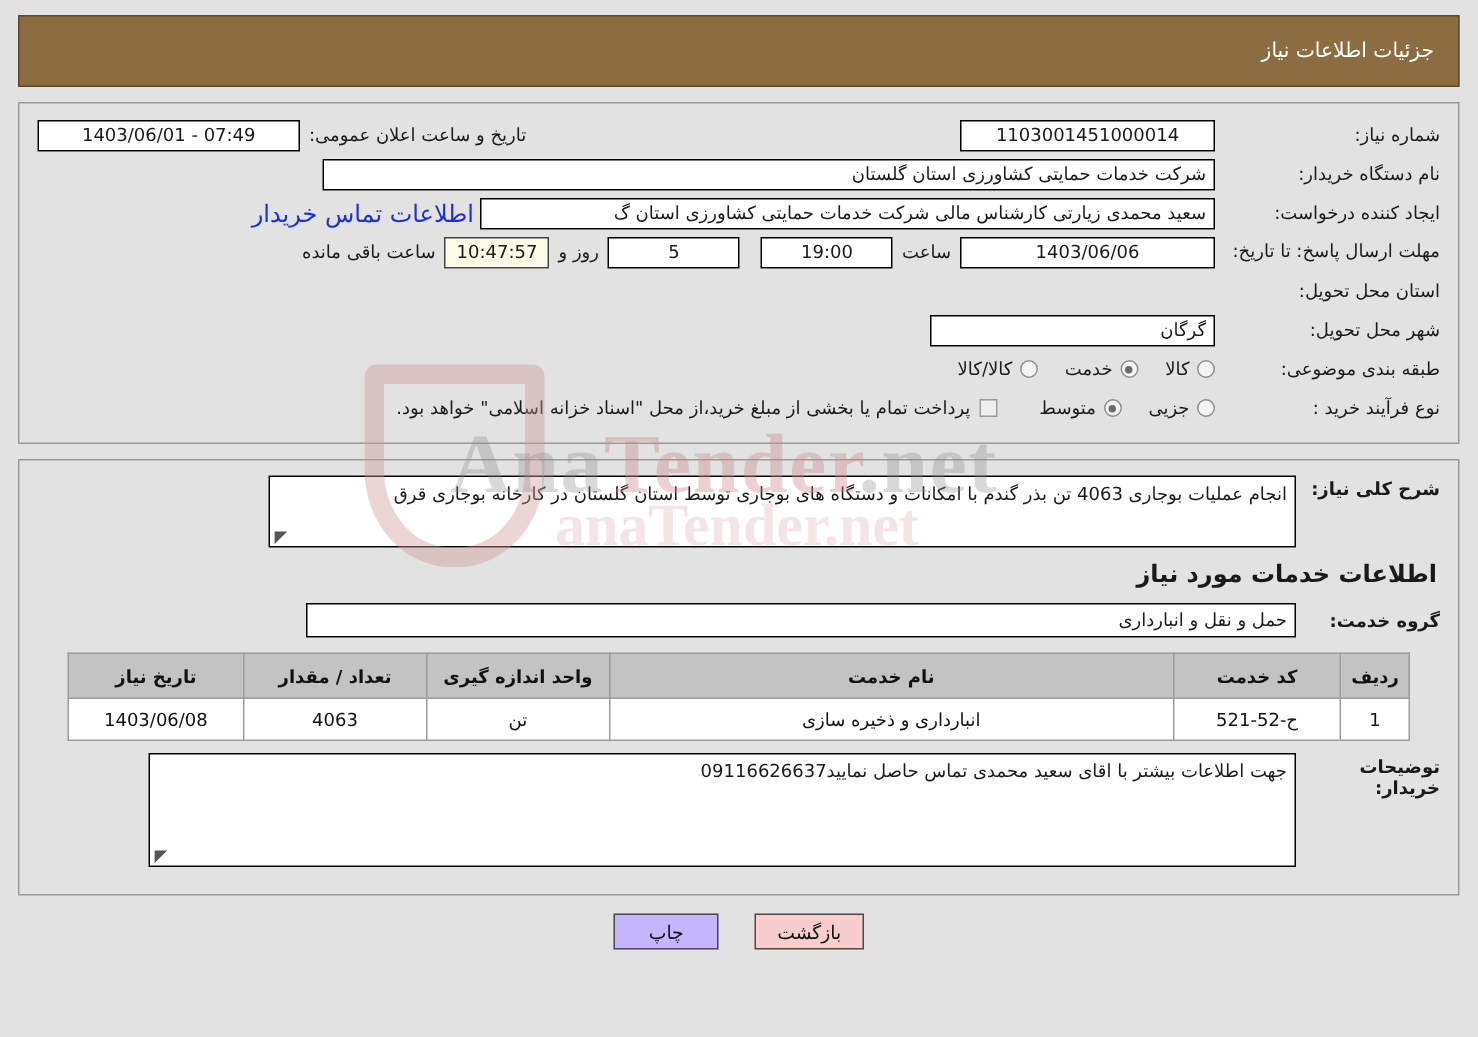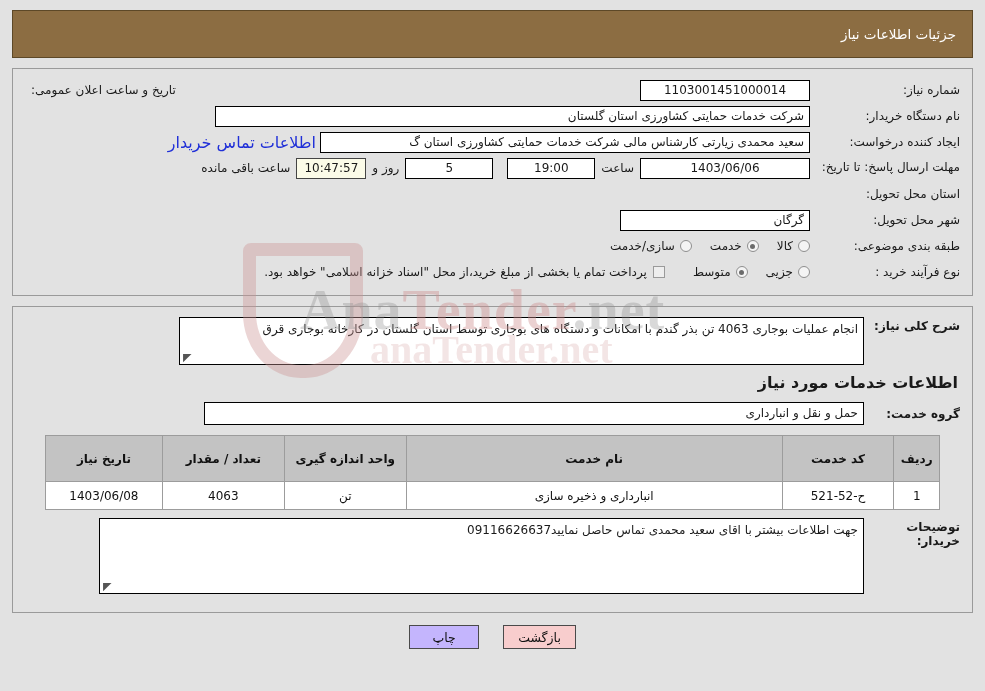--- a/index.html
+++ b/index.html
@@ -227,21 +227,21 @@
     border-collapse: collapse;
     width: 895px;
     margin: 0 auto 8px auto;
     font-size: 12px;
   }
   table.items th {
     background: #c3c3c3;
     border: 1px solid #9c9c9c;
     color: #111;
     font-weight: bold;
-    height: 46px;
+    height: 30px;
     padding: 2px 6px;
     text-align: center;
   }
   table.items td {
     background: #ffffff;
     border: 1px solid #9c9c9c;
     height: 28px;
     padding: 2px 6px;
     text-align: center;
     color: #111;
@@ -291,20 +291,21 @@
   <div class="title">جزئیات اطلاعات نیاز</div>
 </div>
 
 <div class="panel panel-top">
 
   <div class="row">
     <div class="lbl">شماره نیاز:</div>
     <div class="fld num" style="width:170px">1103001451000014</div>
     <div style="flex:1"></div>
     <div class="plaintext">تاریخ و ساعت اعلان عمومی:</div>
+    <div class="fld num" style="width:175px">1403/06/01 - 07:49</div>
   </div>
 
   <div class="row">
     <div class="lbl">نام دستگاه خریدار:</div>
     <div class="fld rtl-right" style="width:595px">شرکت خدمات حمایتی کشاورزی استان گلستان</div>
   </div>
 
   <div class="row">
     <div class="lbl">ایجاد کننده درخواست:</div>
     <div class="fld rtl-right" style="width:490px">سعید محمدی زیارتی کارشناس مالی شرکت خدمات حمایتی کشاورزی استان گ</div>
@@ -338,21 +339,21 @@
       <div class="radio-item">
         <span class="radio"></span>
         <span class="rl">کالا</span>
       </div>
       <div class="radio-item">
         <span class="radio on"></span>
         <span class="rl">خدمت</span>
       </div>
       <div class="radio-item">
         <span class="radio"></span>
-        <span class="rl">سازی/خدمت</span>
+        <span class="rl">کالا/کالا</span>
       </div>
     </div>
   </div>
 
   <div class="row">
     <div class="lbl">نوع فرآیند خرید :</div>
     <div class="radio-group">
       <div class="radio-item">
         <span class="radio"></span>
         <span class="rl">جزیی</span>

